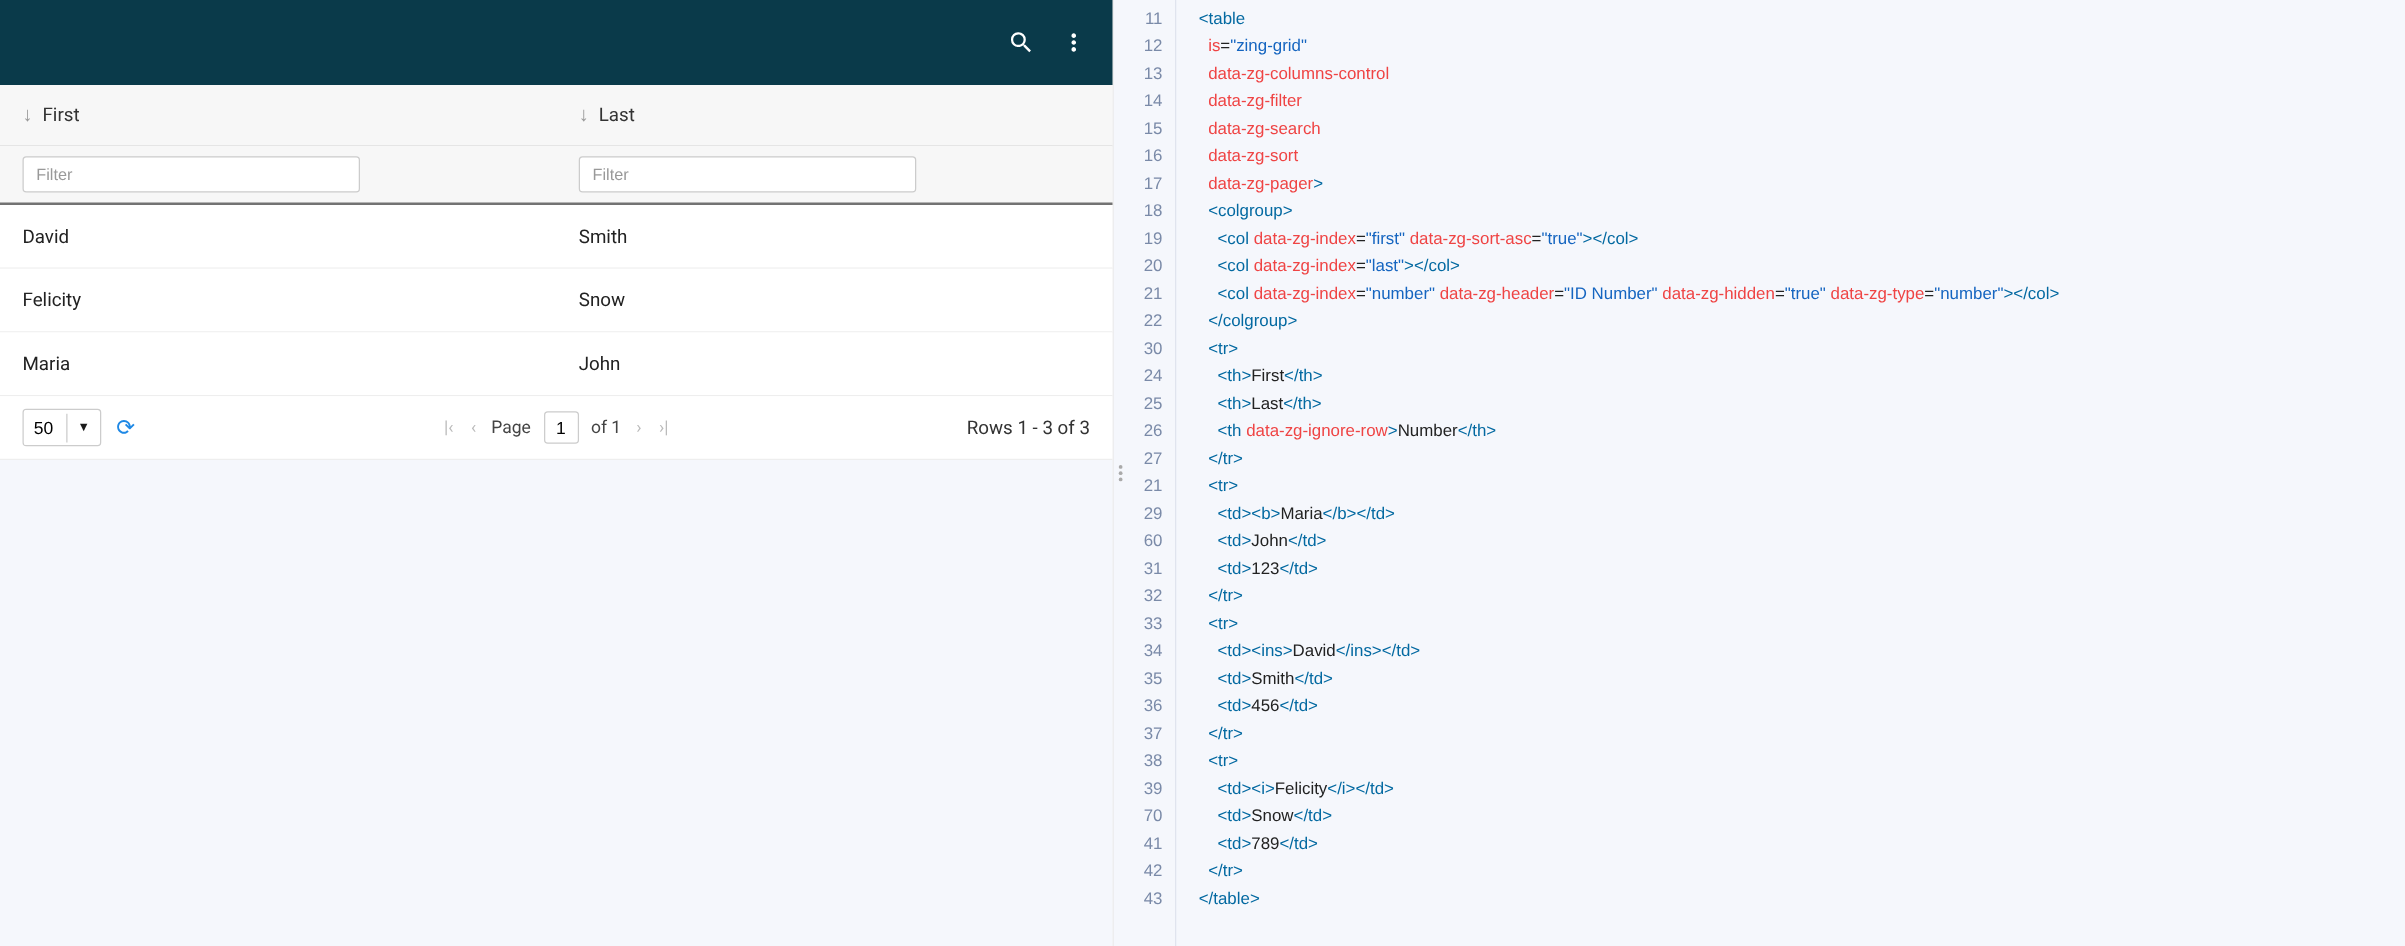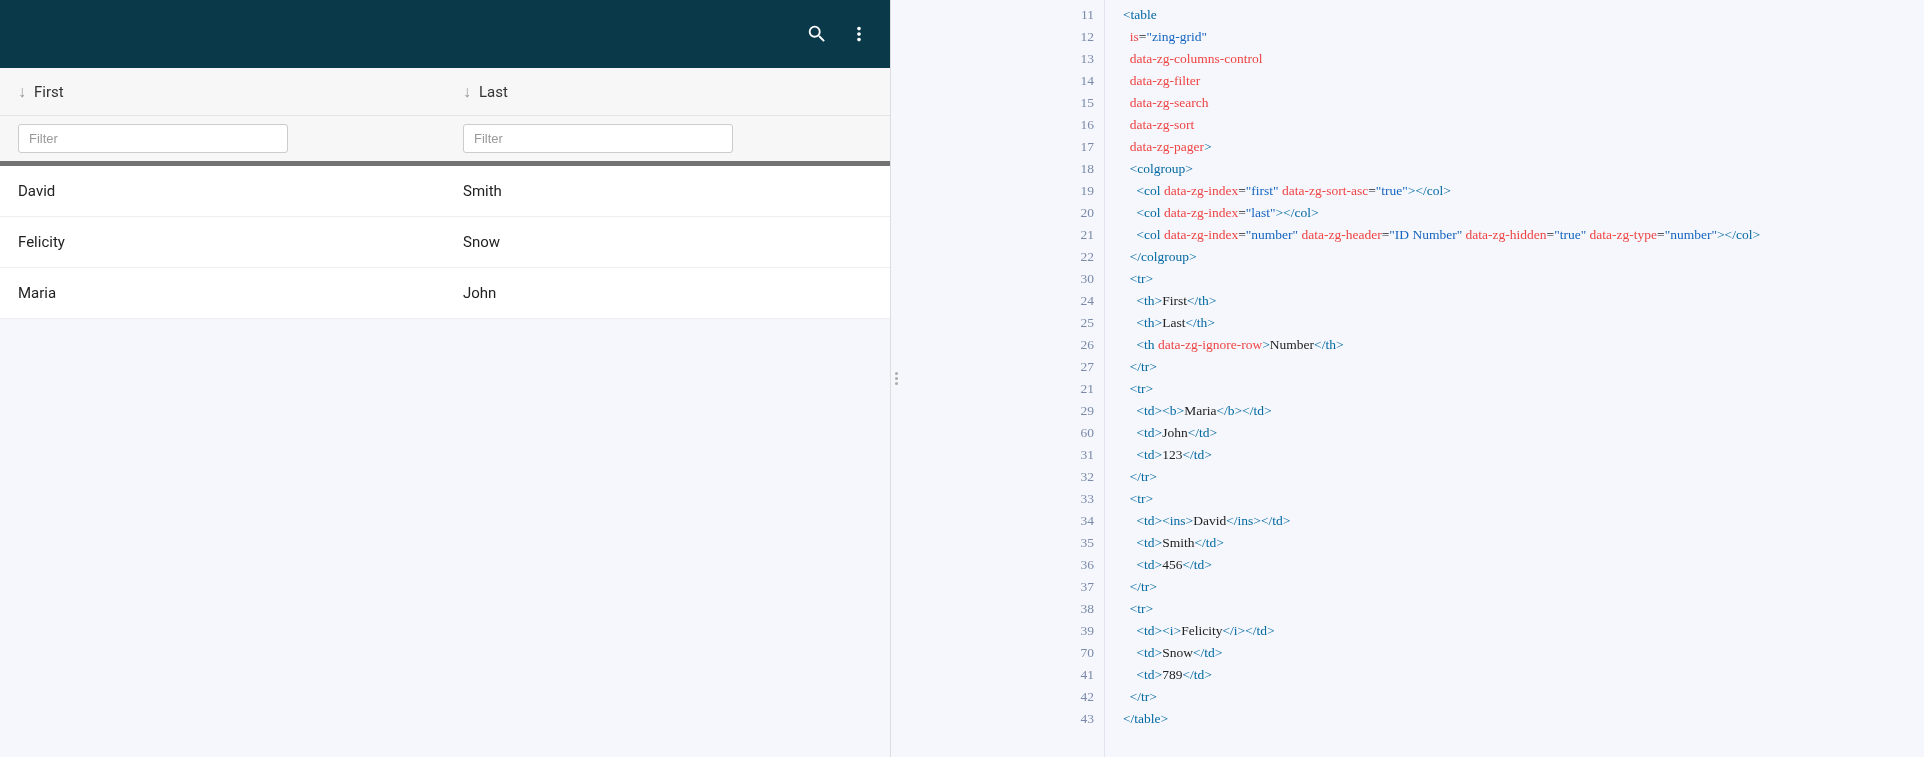--- a/index.html
+++ b/index.html
@@ -43,21 +43,21 @@
   align-items: center;
   gap: 8px;
   cursor: pointer;
   font-size: 15px;
   color: #333;
 }
 .sort-arrow { color: #999; font-size: 16px; }
 .filter-row {
   display: flex;
   background: #f7f7f7;
-  border-bottom: 5px solid #737373;
+  border-bottom: 2px solid #737373;
   padding: 8px 0;
 }
 .filter-cell { flex: 1; padding: 0 18px; }
 .filter-input {
   width: 270px;
   padding: 6px 10px;
   border: 1px solid #ccc;
   border-radius: 3px;
   font-size: 13px;
   color: #333;
@@ -154,26 +154,25 @@
   background: #0a9b5a;
   color: #fff;
   padding: 4px 14px;
   font-size: 13px;
   cursor: pointer;
 }
 .tab.active { background: #0a9b5a; }
 .code-area {
   flex: 1;
   display: flex;
-  font-family: Liberation Serif, serif;
+  font-family: Liberation Sans, sans-serif;
   font-size: 13.5px;
   line-height: 22px;
   overflow: auto;
   background: #f5f7fc;
-  justify-content: center;
 }
 .gutter {
   background: #f5f7fc;
   color: #7a8aa8;
   text-align: right;
   padding: 4px 10px 4px 6px;
   user-select: none;
   border-right: 1px solid #e0e4ee;
   min-width: 50px;
 }
@@ -248,20 +247,39 @@
       <div class="data-row">
         <div class="data-cell">Felicity</div>
         <div class="data-cell">Snow</div>
       </div>
       <div class="data-row">
         <div class="data-cell">Maria</div>
         <div class="data-cell">John</div>
       </div>
     </div>
 
+  <div class="pager-bar">
+    <div class="page-size-select">
+      <input value="50" style="">
+      <span class="caret">▼</span>
+    </div>
+    <span class="refresh-btn">⟳</span>
+
+    <div class="pager-center">
+      <span class="pager-nav-btn">|‹</span>
+      <span class="pager-nav-btn">‹</span>
+      <span>Page</span>
+      <input class="page-input" value="1" style="">
+      <span>of 1</span>
+      <span class="pager-nav-btn">›</span>
+      <span class="pager-nav-btn">›|</span>
+    </div>
+
+    <span class="rows-info">Rows 1 - 3 of 3</span>
+  </div>
 
   <div class="left-bg"></div>
 </div>
 
 <div class="divider-handle">
   <span></span>
     <span></span>
     <span></span>
 </div>
 

